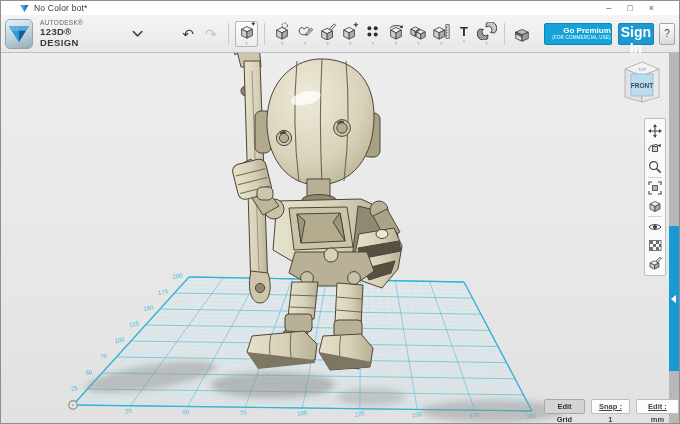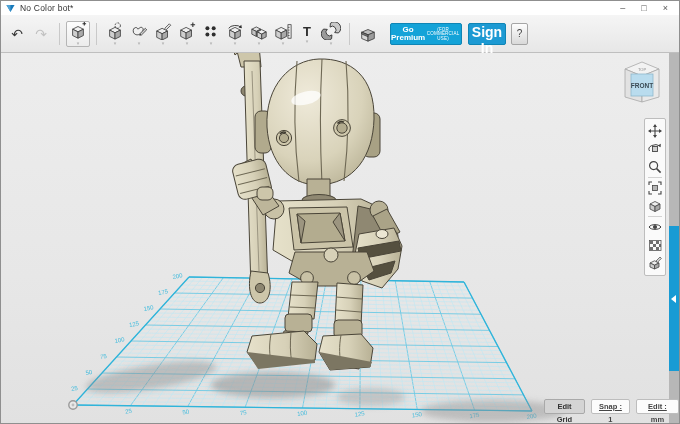--- a/index.html
+++ b/index.html
@@ -1,21 +1,21 @@
 <!DOCTYPE html>
 <html><head>
 <meta charset="utf-8">
 <style>
   * { margin:0; padding:0; box-sizing:border-box; }
   html,body { width:680px; height:424px; overflow:hidden; background:#ddd; }
   body { font-family:"Liberation Sans", sans-serif; }
   .window { position:relative; width:680px; height:424px; background:#ececec; border:1px solid #8f8f8f; overflow:hidden; }
 
   
-  .titlebar { position:absolute; left:0; top:0; width:100%; height:14px; background:#ffffff; display:flex; align-items:center; padding:0 5px; }
+  .titlebar { position:absolute; left:0; top:0; width:100%; height:14px; background:#ffffff; display:flex; align-items:center; padding:0 19px; }
   .titlebar .tlogo { width:9px; height:9px; margin-right:5px; flex:0 0 auto; }
   .titlebar .ttext { font-size:8.5px; color:#333; letter-spacing:.2px; }
   .wincontrols { margin-left:auto; display:flex; gap:16px; padding-right:6px; }
   .wincontrols span { font-size:9px; color:#555; line-height:14px; cursor:default; }
 
   
   .toolbar { position:absolute; left:0; top:14px; width:100%; height:38px;
              background:linear-gradient(#f5f5f5,#e7e7e7); border-bottom:1px solid #bfbfbf;
              display:flex; align-items:center; padding:0 4px; }
   .brand { display:flex; align-items:center; gap:7px; margin-right:34px; }
@@ -29,22 +29,22 @@
   .tbtn { background:none; border:none; width:24px; height:28px; display:flex; flex-direction:column;
           align-items:center; justify-content:center; cursor:pointer; position:relative; }
   .tbtn .dd { font-size:5px; color:#b5b5b5; line-height:4px; margin-top:1px; }
   .glyph-undo { font-size:14px; color:#3a3a3a; line-height:14px; }
   .glyph-redo { font-size:14px; color:#c2c2c2; line-height:14px; }
   .sep { width:1px; height:22px; background:#c9c9c9; margin:0 6px; flex:0 0 auto; }
   .boxed { border:1px solid #b5b5b5; border-radius:2px; background:linear-gradient(#fdfdfd,#ececec); }
   .texticon { font-size:13px; font-weight:bold; color:#2e2e2e; line-height:13px; }
 
   .premium { margin-left:10px; width:72px; height:22px; border:1px solid #0f85b5; border-radius:2px;
-             background:#14a3d8; color:#fff; cursor:pointer; display:flex; flex-direction:row;
-             align-items:center; justify-content:center; line-height:1; }
+             background:#14a3d8; color:#fff; cursor:pointer; display:flex; flex-direction:column;
+             align-items:flex-end; justify-content:center; line-height:1; }
   .premium .p1 { font-size:8px; font-weight:bold; }
   .premium .p2 { font-size:4.5px; margin-top:1.5px; letter-spacing:.2px; }
   .signin { margin-left:6px; width:38px; height:22px; border:1px solid #0f85b5; border-radius:2px;
             background:#1d9ad3; color:#fff; font-size:14px; font-weight:bold; cursor:pointer; }
   .helpbtn { margin-left:5px; width:17px; height:22px; border:1px solid #a5a5a5; border-radius:2px;
              background:linear-gradient(#fdfdfd,#d9d9d9); color:#444; font-size:10px; cursor:pointer; }
 
   
   .canvas { position:absolute; left:0; top:52px; width:100%; height:372px;
             background:linear-gradient(#ededed 0%, #e7e7e7 60%, #e1e1e1 100%); }
@@ -85,20 +85,36 @@
     <span class="ttext">No Color bot*</span>
     <div class="wincontrols">
       <span>–</span>
       <span>□</span>
       <span>×</span>
     </div>
   </div>
 
   <div class="toolbar">
 
+    <div class="brand">
+      <div class="badge">
+        <svg width="22" height="20" viewBox="0 0 22 20">
+          <polygon points="1,2 21,2 11,18" fill="#0f5e96"></polygon>
+          <polygon points="1,2 11,2 11,18" fill="#2e9bd6"></polygon>
+          <polygon points="1,2 21,2 18,6.8 3,6.8" fill="#63b6e2" opacity="0.85"></polygon>
+        </svg>
+      </div>
+      <div class="brandtext">
+        <div class="l1">AUTODESK®</div>
+        <div class="l2">123D® DESIGN</div>
+      </div>
+      <svg class="chev" width="12" height="8" viewBox="0 0 12 8">
+        <polyline points="1.5,1.5 6,6 10.5,1.5" fill="none" stroke="#4a4a4a" stroke-width="1.8" stroke-linecap="round" stroke-linejoin="round"></polyline>
+      </svg>
+    </div>
 
     <button class="tbtn">
       <span class="glyph-undo">↶</span>
     </button>
     <button class="tbtn">
       <span class="glyph-redo">↷</span>
     </button>
 
     <div class="sep"></div>
 

